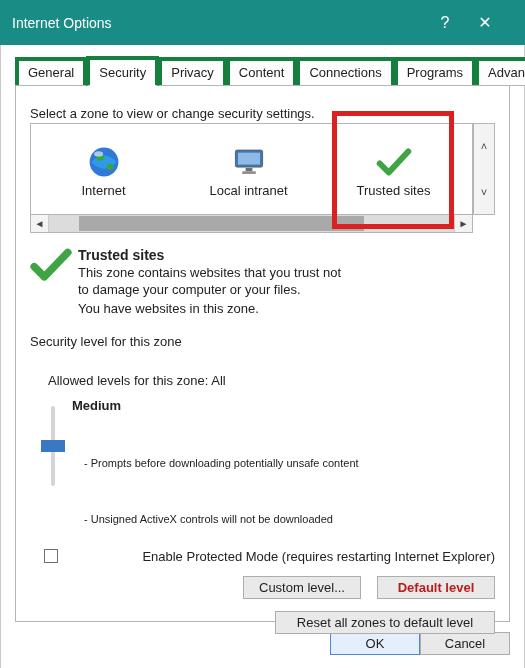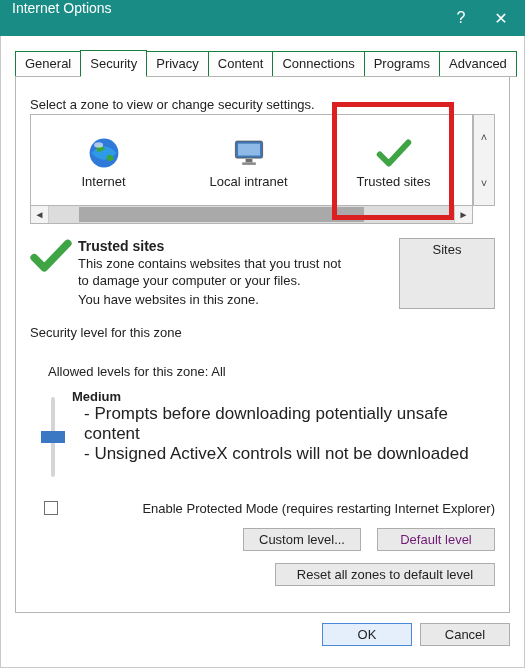--- a/index.html
+++ b/index.html
@@ -6,26 +6,26 @@
   html, body {
     margin: 0; padding: 0;
     width: 525px; height: 668px;
     font-family: "Segoe UI", Tahoma, sans-serif;
     font-size: 13px;
     background: #fff;
     color: #222;
     overflow: hidden;
   }
   .titlebar {
-    height: 36px;
+    height: 45px;
     background: #1a8c86;
     color: #fff;
     display: flex;
-    align-items: flex-start;
-    padding: 0 4px 0 12px;
+    align-items: center;
+    padding: 0 20px 0 12px;
     font-size: 14px;
   }
   .titlebar .title { flex: 1; }
   .titlebar .tbtn {
     width: 40px; height: 36px;
     display: flex; align-items: center; justify-content: center;
     color: #fff; font-size: 16px;
     cursor: default;
   }
   .body {
@@ -38,21 +38,21 @@
   }
   .tabrow {
     display: flex;
     align-items: flex-end;
     position: relative;
     height: 27px;
     margin-bottom: 0;
   }
   .tab {
     padding: 4px 9px 5px 9px;
-    border: 1px solid #15803d;
+    border: 4px solid #15803d;
     border-bottom: 1px solid #b5b5b5;
     background: #fdfdfd;
     font-size: 13px;
     margin-right: -1px;
     position: relative;
     cursor: default;
   }
   .tab.active {
     background: #fff;
     border-bottom: 1px solid #fff;
@@ -128,57 +128,57 @@
   .sites-col{ width:100px; display:flex; justify-content:flex-end;}
   .winbtn {
     background:#e9e9e9;
     border:1px solid #adadad;
     padding: 3px 0;
     font-size:13px;
     text-align:center;
     min-width:96px;
     cursor:default;
   }
-  .winbtn.disabled{ color:#701a75; }
+  .winbtn.disabled{ color:#b91c1c;font-weight:bold; }
   .winbtn.primary{ background:#e5eefb; border-color:#4a88da; }
 
   .sep-label{ margin-top:16px; font-size:13px;}
 
   .slider-area{
     margin-top:10px; margin-left:8px;
     display:flex;
   }
   .slider-col{
     width:30px; display:flex; flex-direction:column; align-items:center;
     padding-top:8px;
   }
   .slider-track{
     width:4px; height:80px; background:#d5d5d5; position:relative; border-radius:2px;
   }
   .slider-thumb{
     position:absolute; left:-10px; width:24px; height:12px; background:#3b78c3; top:34px;
   }
   .slider-text{ flex:1; padding-left:4px;}
   .slv-title{ font-weight:600;}
-  .slv-line{ margin-left:12px; font-size:17px;}
+  .slv-line{ margin-left:12px; font-size:11px;margin-top:44px;}
 
   .checkbox-row{
     margin-top:24px; margin-left:14px; font-size:13px; display:flex; align-items:center;justify-content:space-between;
   }
   .cb-box{
     width:14px;height:14px;border:1px solid #6f6f6f;margin-right:5px;display:inline-block;background:#fff;
   }
 
   .btn-row{
     display:flex; justify-content:flex-end; gap:16px; margin-top:12px;
   }
   .btn-row .winbtn{ min-width:118px;}
 
   .footer-btns{
-    display:flex; gap:8px; justify-content:flex-end;
+    display:flex; gap:0; justify-content:flex-end;
     margin-top:10px;
   }
   .footer-btns .winbtn{ min-width:90px;}
 
   
   .globe-svg{width:36px;height:36px;}
   .monitor-svg{width:34px;height:30px;}
   .check-svg{width:40px;height:30px;}
   .bigcheck-svg{width:42px;height:36px;}
 </style>
@@ -268,23 +268,20 @@
       <div class="big-check">
         <svg class="bigcheck-svg" viewBox="0 0 50 40">
           <path d="M5 22 L17 34 L45 5" stroke="#3fa544" stroke-width="9" fill="none" stroke-linecap="round" stroke-linejoin="round"></path>
         </svg>
       </div>
       <div class="desc-text">
         <div class="desc-title">Trusted sites</div>
         <div class="desc-body" style="max-width:270px;">This zone contains websites that you trust not to damage your computer or your files.</div>
         <div class="desc-body">You have websites in this zone.</div>
       </div>
-      <div class="sites-col">
-        <div class="winbtn"><span>Sites</span></div>
-      </div>
     </div>
 
     <div class="sep-label">Security level for this zone</div>
     <div style="margin-left:18px; margin-top:24px;">Allowed levels for this zone: All</div>
 
     <div class="slider-area">
       <div class="slider-col">
         <div class="slider-track">
           <div class="slider-thumb"></div>
         </div>

